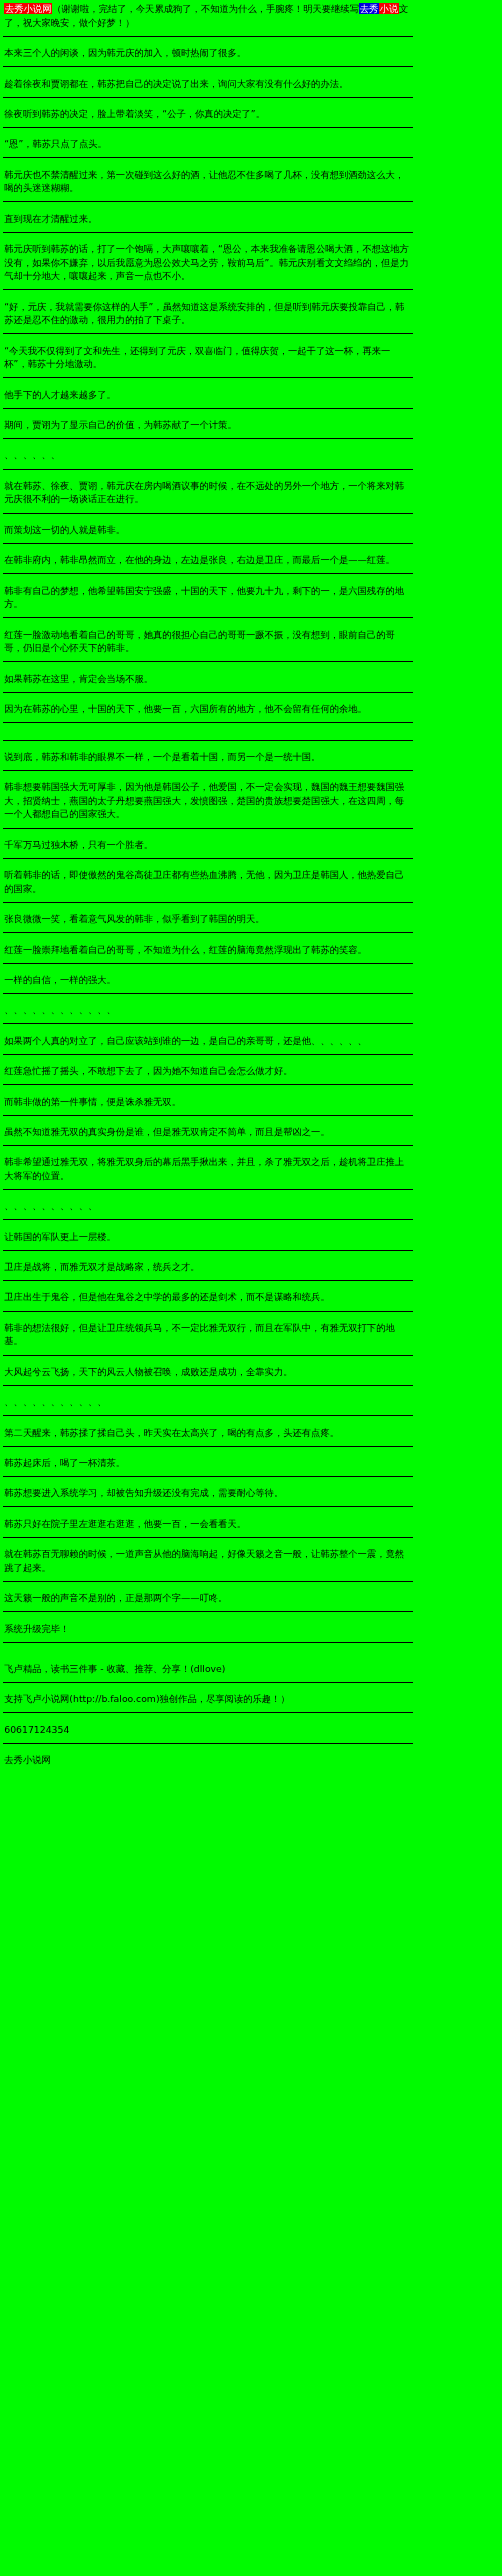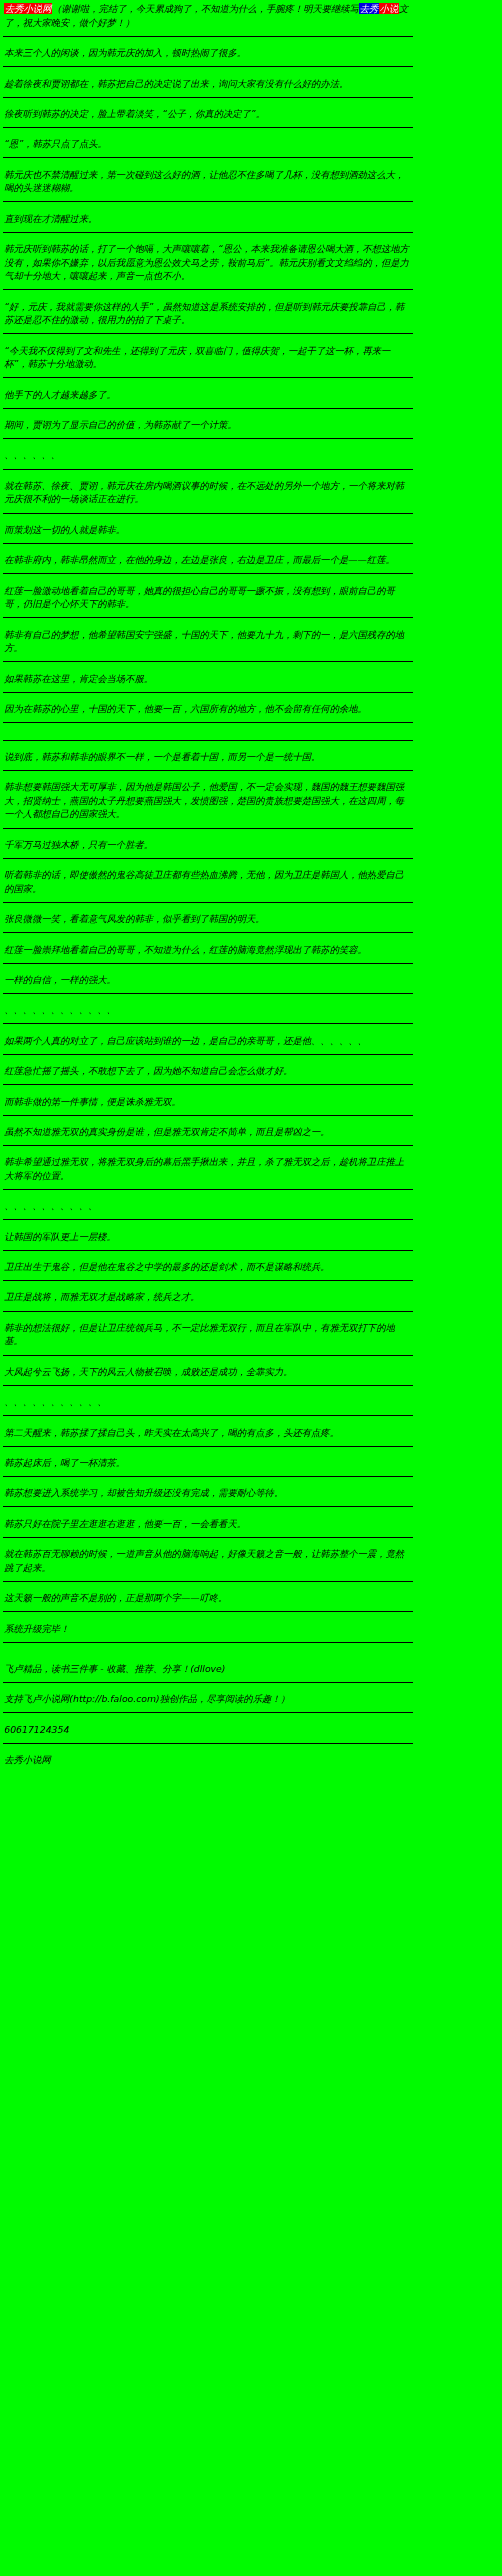--- a/index.html
+++ b/index.html
@@ -9,21 +9,20 @@
   body {
     background: #00fb00;
     color: #000000;
     font-family: "DejaVu Sans", "Liberation Sans", sans-serif;
     font-size: 9.3px;
   }
   .page {
     width: 416px;
     box-sizing: border-box;
     padding: 2.2px 2.9px 7.2px 2.9px;
-    font-style: italic;
   }
   .para {
     border-bottom: 0.7px solid #000000;
     padding: 0 1.4px 6.5px 1.4px;
     margin-bottom: 9.3px;
     line-height: 13.6px;
     word-break: break-all;
   }
   .para p {
     margin: 0;
@@ -100,26 +99,26 @@
       <div class="para">
         <p>就在韩苏、徐夜、贾诩，韩元庆在房内喝酒议事的时候，在不远处的另外一个地方，一个将来对韩元庆很不利的一场谈话正在进行。</p>
       </div>
       <div class="para">
         <p>而策划这一切的人就是韩非。</p>
       </div>
       <div class="para">
         <p>在韩非府内，韩非昂然而立，在他的身边，左边是张良，右边是卫庄，而最后一个是——红莲。</p>
       </div>
       <div class="para">
+        <p>韩非有自己的梦想，他希望韩国安宁强盛，十国的天下，他要九十九，剩下的一，是六国残存的地方。</p>
+      </div>
+      <div class="para">
         <p>红莲一脸激动地看着自己的哥哥，她真的很担心自己的哥哥一蹶不振，没有想到，眼前自己的哥哥，仍旧是个心怀天下的韩非。</p>
       </div>
       <div class="para">
-        <p>韩非有自己的梦想，他希望韩国安宁强盛，十国的天下，他要九十九，剩下的一，是六国残存的地方。</p>
-      </div>
-      <div class="para">
         <p>如果韩苏在这里，肯定会当场不服。</p>
       </div>
       <div class="para">
         <p>因为在韩苏的心里，十国的天下，他要一百，六国所有的地方，他不会留有任何的余地。</p>
       </div>
       <div class="para">
         <p></p>
       </div>
       <div class="para">
         <p>说到底，韩苏和韩非的眼界不一样，一个是看着十国，而另一个是一统十国。</p>
@@ -160,24 +159,24 @@
       <div class="para">
         <p>韩非希望通过雅无双，将雅无双身后的幕后黑手揪出来，并且，杀了雅无双之后，趁机将卫庄推上大将军的位置。</p>
       </div>
       <div class="para">
         <p>、、、、、、、、、、</p>
       </div>
       <div class="para">
         <p>让韩国的军队更上一层楼。</p>
       </div>
       <div class="para">
+        <p>卫庄是战将，而雅无双才是战略家，统兵之才。</p>
+      </div>
+      <div class="para">
         <p>卫庄出生于鬼谷，但是他在鬼谷之中学的最多的还是剑术，而不是谋略和统兵。</p>
-      </div>
-      <div class="para">
-        <p>卫庄是战将，而雅无双才是战略家，统兵之才。</p>
       </div>
       <div class="para">
         <p>韩非的想法很好，但是让卫庄统领兵马，不一定比雅无双行，而且在军队中，有雅无双打下的地基。</p>
       </div>
       <div class="para">
         <p>大风起兮云飞扬，天下的风云人物被召唤，成败还是成功，全靠实力。</p>
       </div>
       <div class="para">
         <p>、、、、、、、、、、、</p>
       </div>

